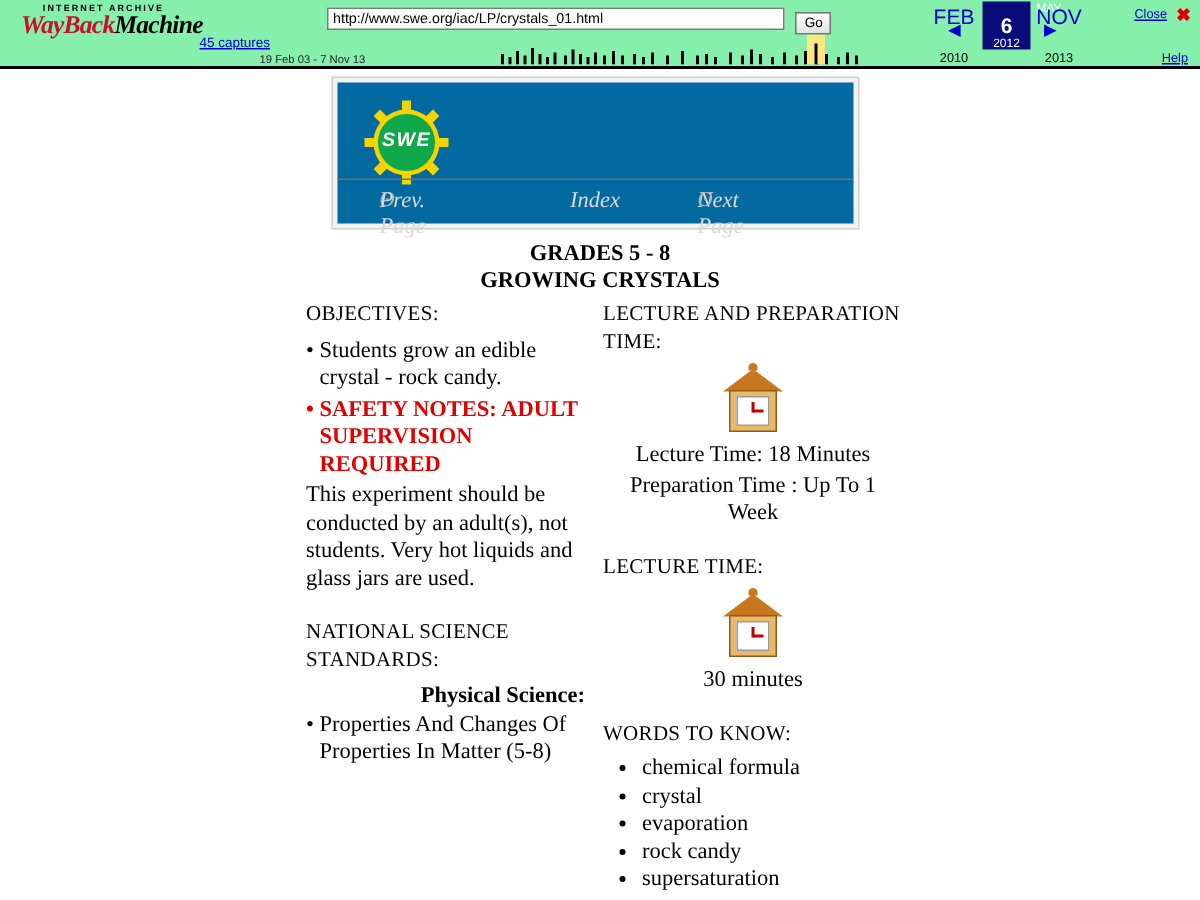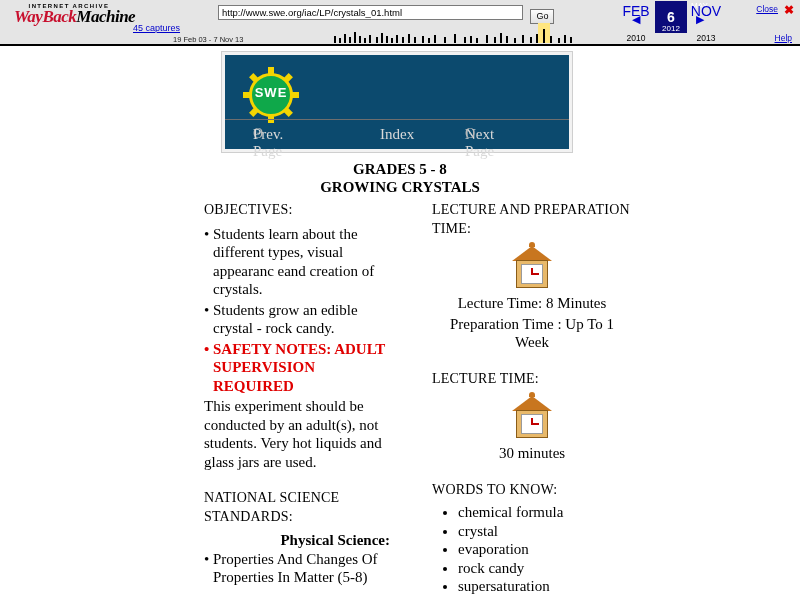--- a/index.html
+++ b/index.html
@@ -12,21 +12,21 @@
     background: #ffffff;
     font-family: "Liberation Serif", serif;
     overflow: hidden;
   }
 
   
   #wayback-bar {
     position: relative;
     width: 800px;
     height: 46px;
-    background: #e5e5e5;
+    background: #86efac;
     border-bottom: 2px solid #000000;
     box-sizing: border-box;
     font-family: "Liberation Sans", sans-serif;
   }
   .wb-logo {
     position: absolute;
     left: 14px;
     top: 3px;
     width: 110px;
     text-align: center;
@@ -201,24 +201,25 @@
     background: #ffffff;
   }
 
   
   .banner {
     position: absolute;
     left: 222px;
     top: 6px;
     width: 350px;
     height: 100px;
-    background: #0c4a6e;
+    background: #0369a1;
     border: 3px solid #f2f2f2;
     box-shadow: 0 0 0 1px #cfcfcf;
     box-sizing: border-box;
+    font-style: italic;
   }
   .gear {
     position: absolute;
     left: 18px;
     top: 12px;
     width: 56px;
     height: 56px;
   }
   .gear .disc {
     position: absolute;
@@ -301,21 +302,21 @@
   
   .col {
     position: absolute;
     top: 155px;
     font-family: "Liberation Serif", serif;
     font-size: 15px;
     color: #000;
     line-height: 18.5px;
   }
   .col-left { left: 204px; width: 186px; }
-  .col-right { left: 402px; width: 200px; margin-left: 30px; }
+  .col-right { left: 402px; width: 200px; }
 
   .h-teal {
     color: #000000;
     font-weight: normal;
     font-size: 14px;
     letter-spacing: 0.2px;
     margin: 0 0 5px 0;
     font-family: "Liberation Serif", serif;
   }
   .h-teal.spaced { margin-top: 18px; }
@@ -499,41 +500,40 @@
     </div>
   </div>
 
   <div class="doc-head">
     <div>GRADES 5 - 8</div>
     <div>GROWING CRYSTALS</div>
   </div>
 
   <div class="col col-left">
     <div class="h-teal">OBJECTIVES:</div>
-    <p class="bullet-line">• Students learn about the different types, visual appearanc eand creation of crystals.</p>
     <p class="bullet-line">• Students grow an edible crystal - rock candy.</p>
     <p class="bullet-line red-bold">• SAFETY NOTES: ADULT SUPERVISION REQUIRED</p>
     <p class="para">This experiment should be conducted by an adult(s), not students. Very hot liquids and glass jars are used.</p>
     <div class="h-teal spaced">NATIONAL SCIENCE STANDARDS:</div>
     <p class="sub-bold">Physical Science:</p>
     <p class="bullet-line">•  Properties And Changes Of Properties In Matter (5-8)</p>
   </div>
 
   <div class="col col-right">
     <div class="h-teal">LECTURE AND PREPARATION TIME:</div>
 
     <div class="house">
       <div class="bell"></div>
       <div class="roof"></div>
       <div class="body"></div>
       <div class="face"></div>
       <div class="hand-h"></div>
       <div class="hand-m"></div>
     </div>
-    <p class="center-txt">Lecture Time: 8 Minutes</p>
+    <p class="center-txt">Lecture Time: 18 Minutes</p>
     <p class="center-txt">Preparation Time : Up To 1 Week</p>
 
     <div class="h-teal spaced">LECTURE TIME:</div>
     <div class="house">
       <div class="bell"></div>
       <div class="roof"></div>
       <div class="body"></div>
       <div class="face"></div>
       <div class="hand-h"></div>
       <div class="hand-m"></div>

